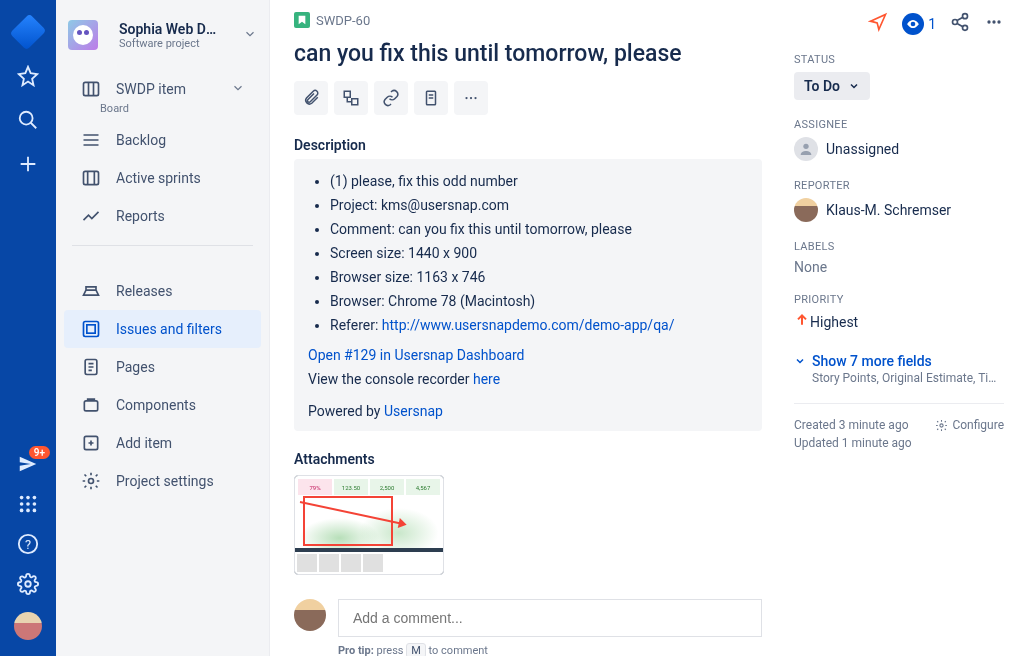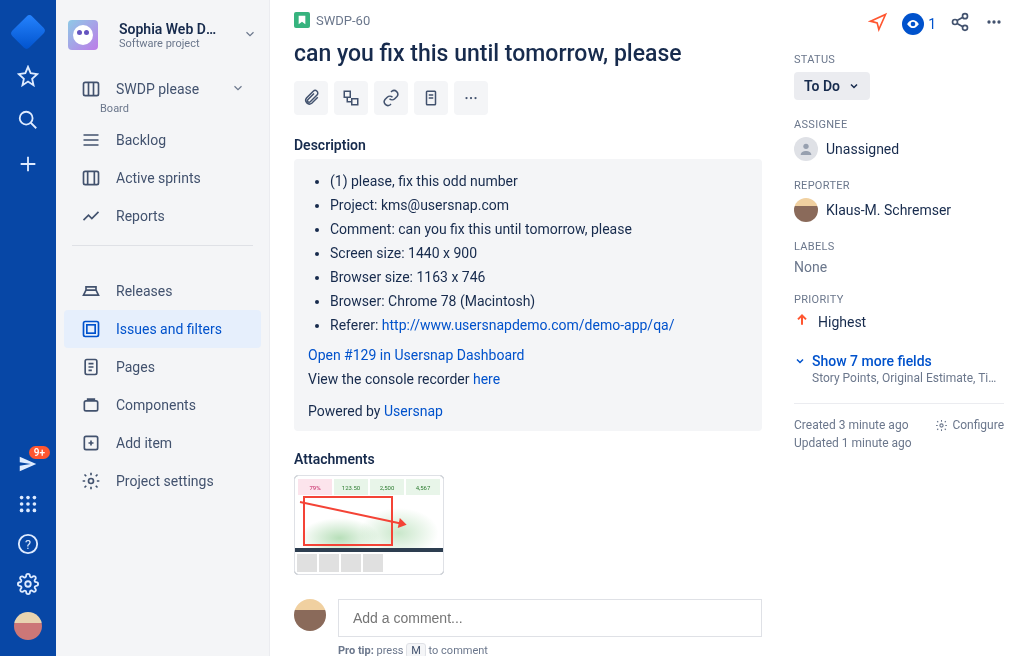--- a/index.html
+++ b/index.html
@@ -91,21 +91,21 @@
 .right-header .eye-bg svg { width: 14px; height: 14px; color: #fff; }
 
 .field-label { font-size: 11px; font-weight: 400; color: #6b778c; text-transform: uppercase; letter-spacing: .3px; margin-bottom: 6px; margin-top: 18px; }
 .field-label:first-of-type { margin-top: 0; }
 .status-btn { background: #ebecf0; border-radius: 4px; padding: 6px 10px; display: inline-flex; align-items: center; gap: 8px; cursor: pointer; font-size: 14px; font-weight: 600; color: #172b4d; }
 .user-row { display: flex; align-items: center; gap: 8px; font-size: 14px; color: #172b4d; }
 .avatar-placeholder { width: 24px; height: 24px; border-radius: 50%; background: #dfe1e6; display: flex; align-items: center; justify-content: center; }
 .avatar-placeholder svg { width: 16px; height: 16px; color: #97a0af; }
 .avatar-km { width: 24px; height: 24px; border-radius: 50%; background: linear-gradient(#f0d0a0 35%, #8a6a5a 35%); }
 .none-val { color: #6b778c; font-size: 14px; }
-.priority-row { display: flex; align-items: center; gap: 8px; font-size: 14px; }
+.priority-row { display: flex; align-items: center; font-size: 14px; }
 .prio-icon { color: #ff5630; }
 
 .show-more { display: flex; align-items: center; gap: 6px; color: #0052cc; font-size: 14px; cursor: pointer; margin-top: 22px; font-weight: 500; }
 .show-more-sub { font-size: 12px; color: #6b778c; margin-left: 18px; margin-top: 2px; white-space: nowrap; overflow: hidden; text-overflow: ellipsis; }
 .right-divider { height: 1px; background: #ebecf0; margin: 18px 0 12px; }
 .meta-row { display: flex; justify-content: space-between; font-size: 12px; color: #6b778c; padding: 2px 0; }
 .configure { cursor: pointer; display: flex; align-items: center; gap: 4px; }
 .configure svg { width: 13px; height: 13px; }
 </style>
 </head>
@@ -184,21 +184,21 @@
     </div>
 
     <div class="nav-group">
       <div class="nav-item">
         <span class="nav-icon">
             <svg viewBox="0 0 24 24" fill="none" stroke="currentColor" stroke-width="2">
               <rect x="3" y="4" width="18" height="16" rx="2"></rect>
               <path d="M9 4v16M15 4v16"></path>
             </svg>
           </span>
-        <span>SWDP please</span>
+        <span>SWDP item</span>
         <span class="chev"><svg width="14" height="14" viewBox="0 0 24 24" fill="none" stroke="currentColor" stroke-width="2">
               <path d="M6 9l6 6 6-6"></path>
             </svg></span>
       </div>
       <div class="nav-sub-wrap">
           <span class="nav-sub">Board</span>
         </div>
       <div class="nav-item">
         <span class="nav-icon">
             <svg viewBox="0 0 24 24" fill="none" stroke="currentColor" stroke-width="2">

